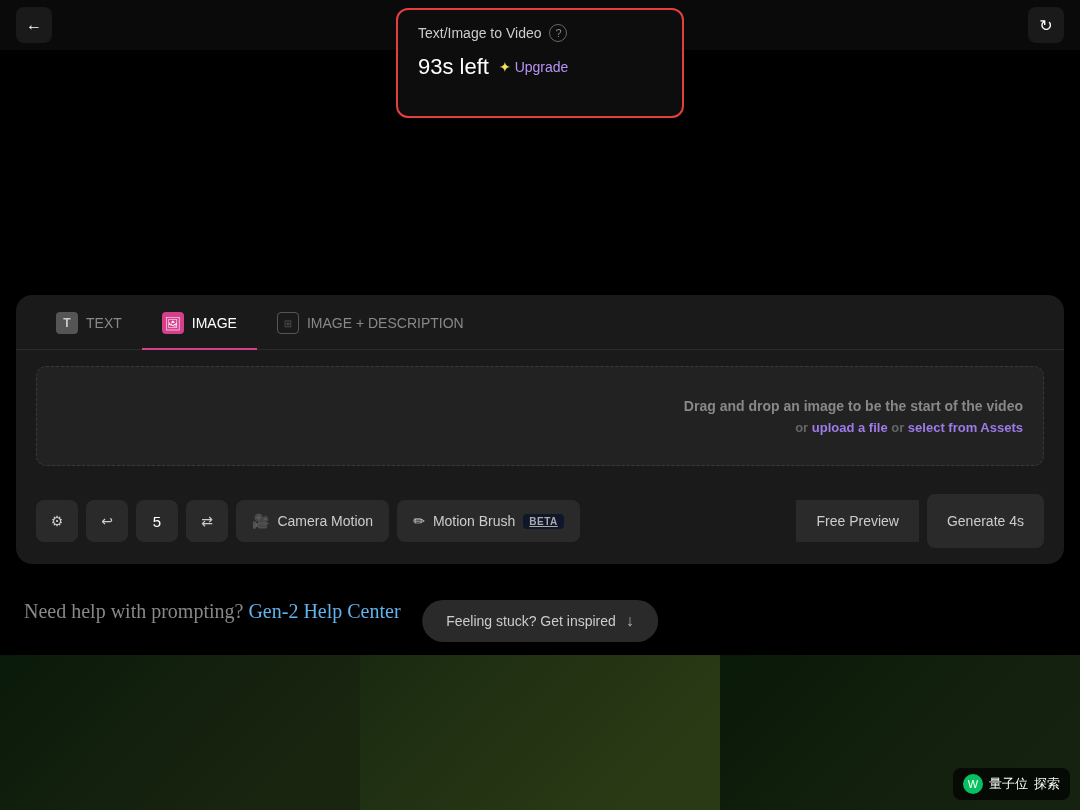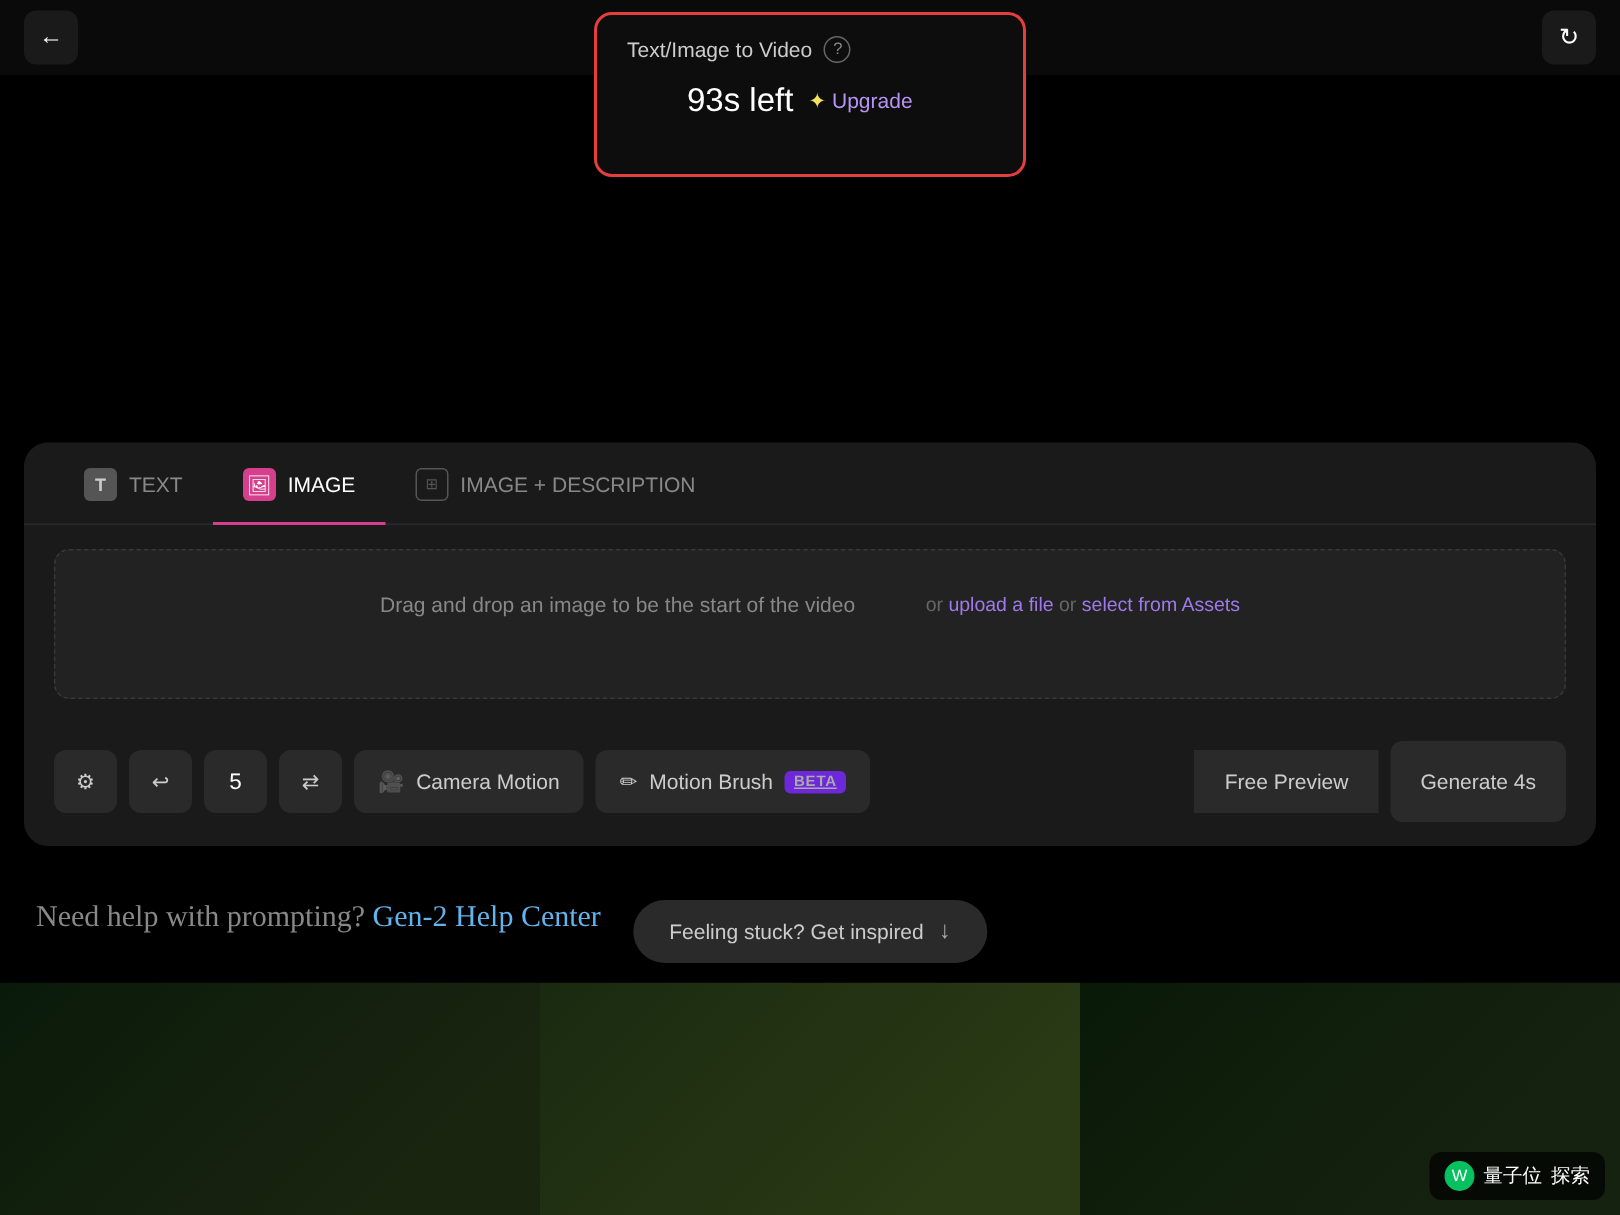--- a/index.html
+++ b/index.html
@@ -81,21 +81,20 @@
       justify-content: center;
       font-size: 11px;
       color: #888;
       cursor: pointer;
     }
 
     .card-stats {
       display: flex;
       align-items: center;
       gap: 10px;
-      margin-left: 40px;
     }
 
     .seconds-left {
       font-size: 22px;
       color: #fff;
       font-weight: 400;
     }
 
     .upgrade-btn {
       display: flex;
@@ -202,25 +201,26 @@
     }
 
     
     .drop-zone {
       margin: 16px 20px;
       border: 1.5px dashed #3a3a3a;
       border-radius: 10px;
       background: #222;
       min-height: 100px;
       display: flex;
-      flex-direction: row;
-      align-items: flex-start;
+      flex-direction: column;
+      align-items: flex-end;
       justify-content: center;
       padding: 28px 20px;
       cursor: pointer;
+      font-weight: bold;
     }
 
     .drop-text {
       font-size: 14px;
       color: #888;
       margin-bottom: 6px;
     }
 
     .drop-links {
       font-size: 13px;
@@ -276,21 +276,21 @@
       padding: 0 16px;
       gap: 8px;
     }
 
     .tool-btn-motion {
       padding: 0 16px;
       gap: 8px;
     }
 
     .beta-badge {
-      background: #6d28d9;
+      background: #0f172a;
       border-radius: 4px;
       padding: 2px 6px;
       font-size: 10px;
       color: #aaa;
       font-weight: 600;
       letter-spacing: 0.5px;
       text-decoration: underline;
     }
 
     .spacer { flex: 1; }

